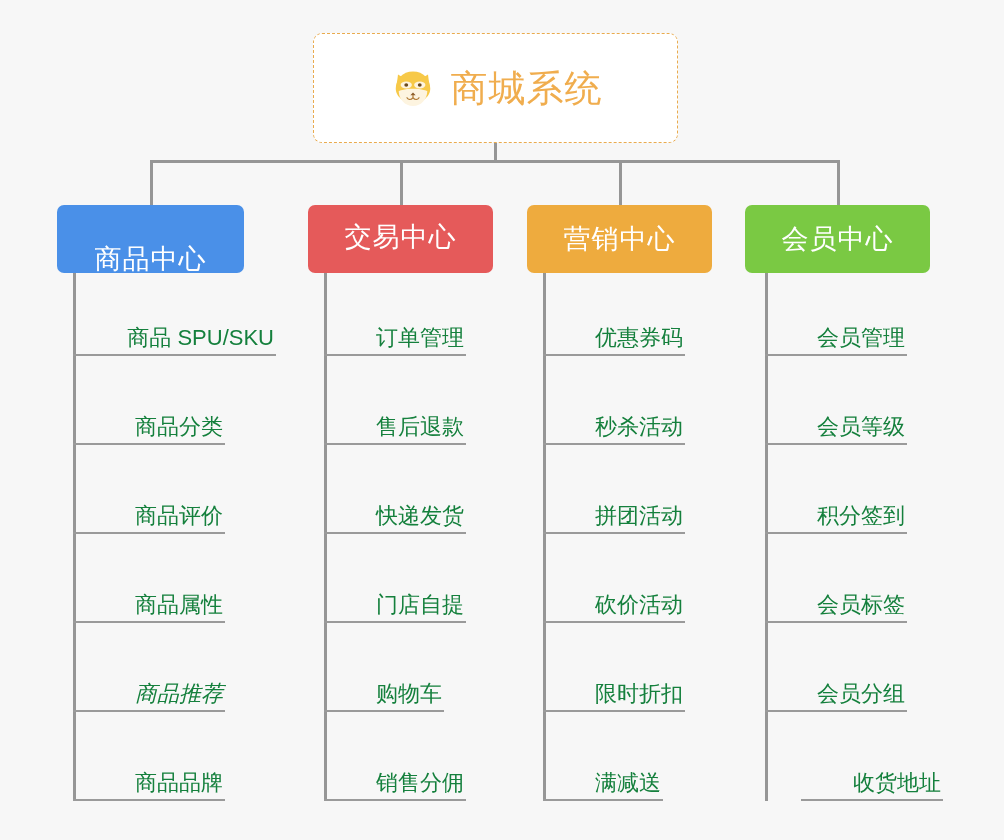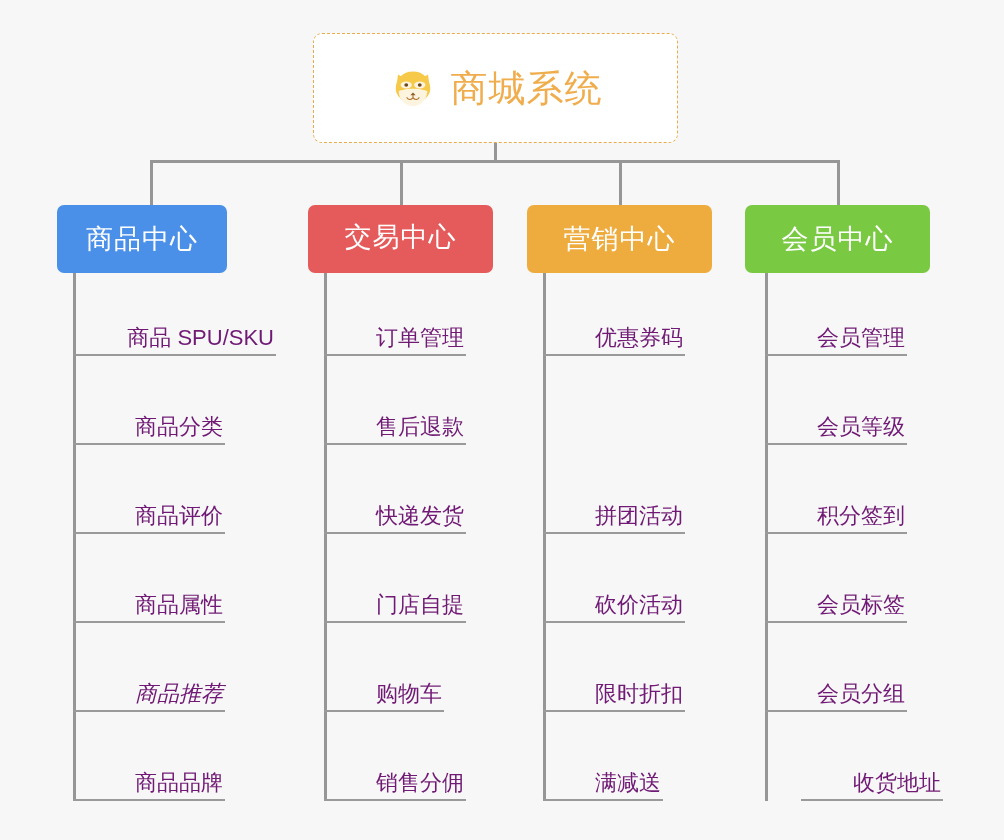--- a/index.html
+++ b/index.html
@@ -65,21 +65,21 @@
   .leaf{
     position:absolute;
     height:46px;
     box-sizing:border-box;
     border-bottom:2px solid #9a9a9a;
     display:flex;align-items:flex-end;justify-content:flex-end;
     padding-bottom:4px;
     padding-right:2px;
   }
   .leaf-label{
-    color:#701a75;
+    color:#15803d;
     font-size:22px;
     line-height:1.1;
     white-space:nowrap;
   }
 </style>
 </head>
 <body>
 
 <div id="stage">
 
@@ -108,21 +108,21 @@
     <span class="root-title">商城系统</span>
   </div>
 
   <div class="conn conn-stem"></div>
   <div class="conn conn-bus"></div>
   <div class="conn conn-drop" style="left:150px;"></div>
   <div class="conn conn-drop" style="left:400px;"></div>
   <div class="conn conn-drop" style="left:619px;"></div>
   <div class="conn conn-drop" style="left:837px;"></div>
 
-  <div class="cat-box" style="left:57px;width:170px;background:#4a90e8;">
+  <div class="cat-box" style="left:57px;width:187px;background:#4a90e8;align-items:flex-end;">
     <span class="cat-label">商品中心</span>
   </div>
   <div class="cat-box" style="left:308px;width:185px;background:#e55a5a;font-family:Liberation Mono, monospace;">
     <span class="cat-label">交易中心</span>
   </div>
   <div class="cat-box" style="left:527px;width:185px;background:#eeab3e;">
     <span class="cat-label">营销中心</span>
   </div>
   <div class="cat-box" style="left:745px;width:185px;background:#7ac943;">
     <span class="cat-label">会员中心</span>
@@ -167,20 +167,23 @@
   <div class="leaf" style="left:324px;top:666px;width:120px;">
     <span class="leaf-label">购物车</span>
   </div>
   <div class="leaf" style="left:324px;top:755px;width:142px;">
     <span class="leaf-label">销售分佣</span>
   </div>
 
   <div class="leaf" style="left:543px;top:310px;width:142px;">
     <span class="leaf-label">优惠券码</span>
   </div>
+  <div class="leaf" style="left:543px;top:399px;width:142px;">
+    <span class="leaf-label">秒杀活动</span>
+  </div>
   <div class="leaf" style="left:543px;top:488px;width:142px;">
     <span class="leaf-label">拼团活动</span>
   </div>
   <div class="leaf" style="left:543px;top:577px;width:142px;">
     <span class="leaf-label">砍价活动</span>
   </div>
   <div class="leaf" style="left:543px;top:666px;width:142px;">
     <span class="leaf-label">限时折扣</span>
   </div>
   <div class="leaf" style="left:543px;top:755px;width:120px;">

